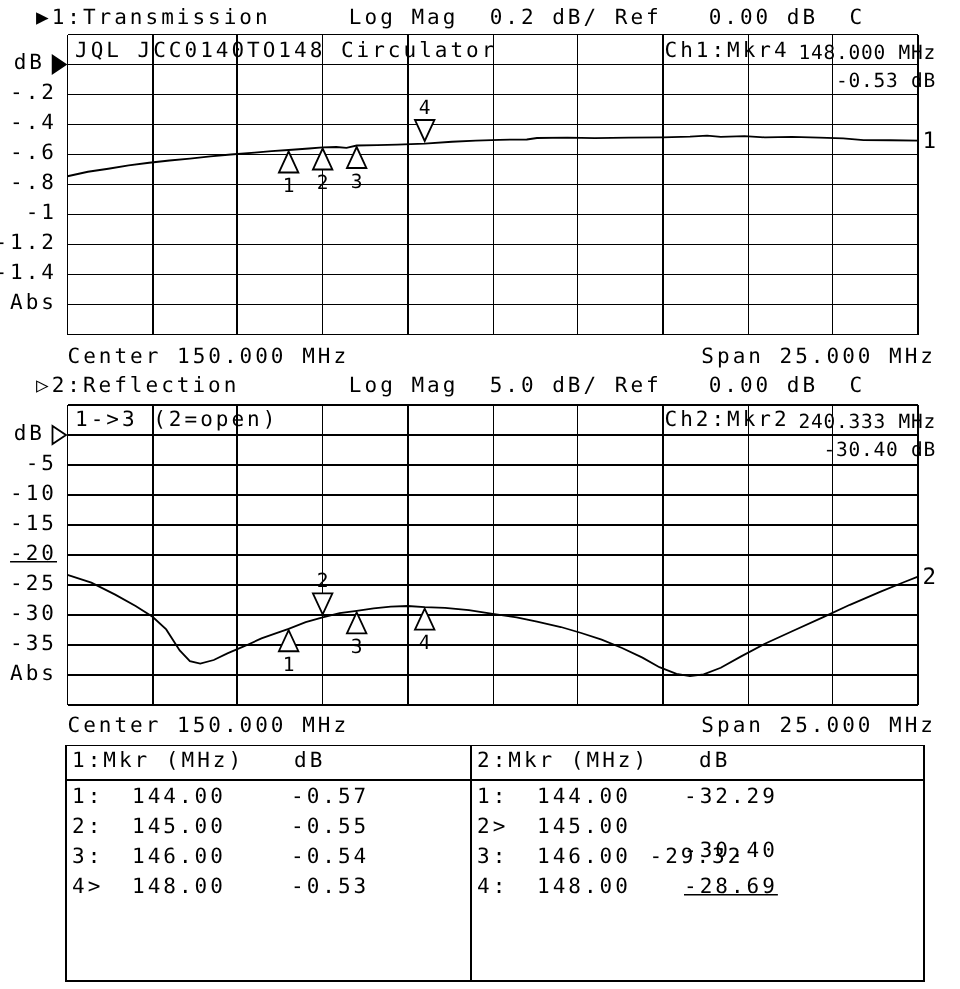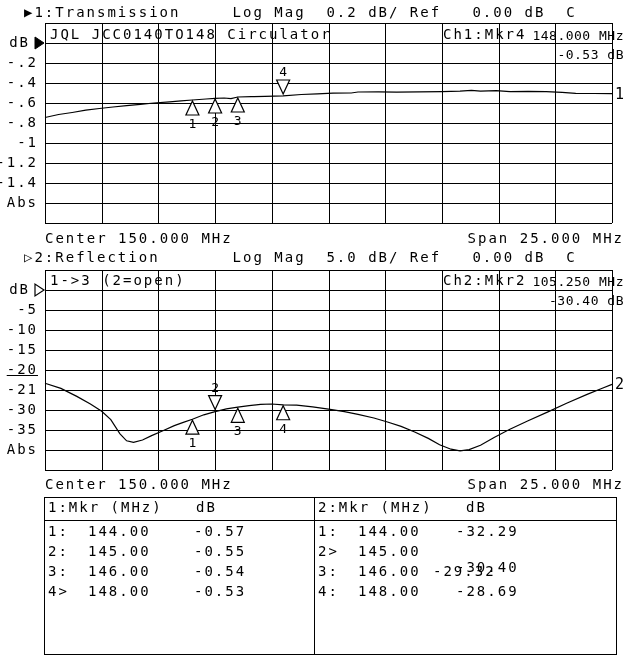--- a/index.html
+++ b/index.html
@@ -102,21 +102,21 @@
 <div class="t" style="left:50px;top:27px;">JQL JCC0140TO148 Circulator</div>
 <div class="t" style="left:443px;top:27px;">Ch1:Mkr4</div>
 <div class="t small" style="right:16px;top:29px;">148.000 MHz</div>
 <div class="t small" style="right:16px;top:48px;">-0.53 dB</div>
 <div class="t" style="left:45px;top:231px;">Center 150.000 MHz</div>
 <div class="t" style="right:16px;top:231px;">Span 25.000 MHz</div>
 
 <div class="t" style="left:24px;top:250px;">▷2:Reflection       Log Mag  5.0 dB/ Ref   0.00 dB  C</div>
 <div class="t" style="left:50px;top:273px;">1-&gt;3 (2=open)</div>
 <div class="t" style="left:443px;top:273px;">Ch2:Mkr2</div>
-<div class="t small" style="right:16px;top:275px;">105.250 MHz</div>
+<div class="t small" style="right:16px;top:275px;">240.333 MHz</div>
 <div class="t small" style="right:16px;top:294px;">-30.40 dB</div>
 <div class="t" style="left:45px;top:477px;">Center 150.000 MHz</div>
 <div class="t" style="right:16px;top:477px;">Span 25.000 MHz</div>
 
 <div class="t" style="left:48px;top:500px;">1:Mkr (MHz)</div>
 <div class="t" style="left:196px;top:500px;">dB</div>
 <div class="t" style="left:318px;top:500px;">2:Mkr (MHz)</div>
 <div class="t" style="left:466px;top:500px;">dB</div>
 
 <div class="t ylab" style="top: 35px; right: 610px;">dB</div>
@@ -126,21 +126,21 @@
 <div class="t ylab" style="top: 115px; right: 602px;">-.8</div>
 <div class="t ylab" style="top: 135px; right: 602px;">-1</div>
 <div class="t ylab" style="top: 155px; right: 602px;">-1.2</div>
 <div class="t ylab" style="top: 175px; right: 602px;">-1.4</div>
 <div class="t ylab" style="top: 195px; right: 602px;">Abs</div>
 <div class="t ylab" style="top: 282px; right: 610px;">dB</div>
 <div class="t ylab" style="top: 302px; right: 602px;">-5</div>
 <div class="t ylab" style="top: 322px; right: 602px;">-10</div>
 <div class="t ylab" style="top: 342px; right: 602px;">-15</div>
 <div class="t ylab" style="top: 362px; right: 602px; text-decoration: underline;">-20</div>
-<div class="t ylab" style="top: 382px; right: 602px;">-21</div>
+<div class="t ylab" style="top: 382px; right: 602px;">-25</div>
 <div class="t ylab" style="top: 402px; right: 602px;">-30</div>
 <div class="t ylab" style="top: 422px; right: 602px;">-35</div>
 <div class="t ylab" style="top: 442px; right: 602px;">Abs</div>
 <div class="t" style="left: 48px; top: 524px;">1:</div>
 <div class="t" style="left: 88px; top: 524px;">144.00</div>
 <div class="t" style="left: 194px; top: 524px;">-0.57</div>
 <div class="t" style="left: 48px; top: 544px;">2:</div>
 <div class="t" style="left: 88px; top: 544px;">145.00</div>
 <div class="t" style="left: 194px; top: 544px;">-0.55</div>
 <div class="t" style="left: 48px; top: 564px;">3:</div>
@@ -153,13 +153,13 @@
 <div class="t" style="left: 358px; top: 524px;">144.00</div>
 <div class="t" style="left: 456px; top: 524px;">-32.29</div>
 <div class="t" style="left: 318px; top: 544px;">2&gt;</div>
 <div class="t" style="left: 358px; top: 544px;">145.00</div>
 <div class="t" style="left: 456px; top: 544px; margin-top: 16px;">-30.40</div>
 <div class="t" style="left: 318px; top: 564px;">3:</div>
 <div class="t" style="left: 358px; top: 564px;">146.00</div>
 <div class="t" style="left: 433px; top: 564px;">-29.32</div>
 <div class="t" style="left: 318px; top: 584px;">4:</div>
 <div class="t" style="left: 358px; top: 584px;">148.00</div>
-<div class="t" style="left: 456px; top: 584px;">-28.69</div>
+<div class="t" style="left: 456px; top: 584px; text-decoration: underline;">-28.69</div>
 
 </body></html>

